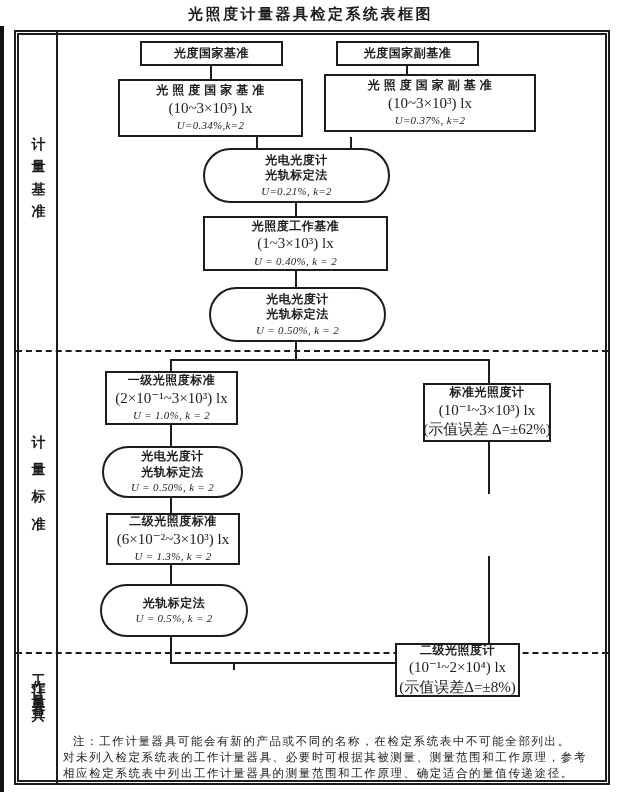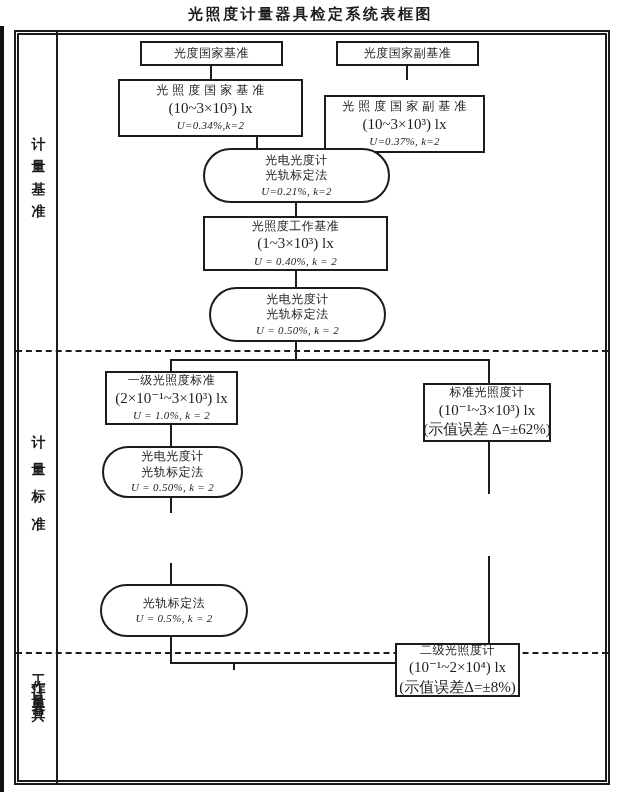--- a/index.html
+++ b/index.html
@@ -24,21 +24,21 @@
     position:absolute; left:29px; writing-mode:vertical-lr; text-orientation:upright;
     font-size:14px; font-weight:700; white-space:nowrap;
   }
   .node {
     position:absolute; box-sizing:border-box; border:2px solid var(--ink); background:var(--paper);
     display:flex; flex-direction:column; align-items:center; justify-content:center;
     text-align:center; z-index:2;
   }
   .stadium { border-radius:30px; }
   .ln { display:block; line-height:1.3; white-space:nowrap; }
-  .cn { font-size:12px; font-weight:400; letter-spacing:0.5px; }
+  .cn { font-size:12px; font-weight:700; letter-spacing:0.5px; }
   .fm { font-size:15px; font-weight:400; }
   .un { font-size:11px; font-style:italic; letter-spacing:0.3px; }
   .vline { position:absolute; width:2px; background:var(--ink); z-index:1; }
   .hline { position:absolute; height:2px; background:var(--ink); z-index:1; }
   .note { position:absolute; left:63px; top:733px; width:542px; font-size:11.5px; letter-spacing:1.6px; }
   .note .nline { display:block; line-height:16px; white-space:nowrap; }
   .note .first { padding-left:10px; }
 </style>
 </head>
 <body>
@@ -83,21 +83,21 @@
   </div>
   <div class="node rect" style="left:336px;top:41px;width:143px;height:25px">
     <span class="ln cn">光度国家副基准</span>
   </div>
 
   <div class="node rect" style="left:118px;top:79px;width:185px;height:58px">
     <span class="ln cn">光 照 度 国 家 基 准</span>
     <span class="ln fm">(10~3×10³) lx</span>
     <span class="ln un">U=0.34%,k=2</span>
   </div>
-  <div class="node rect" style="left:324px;top:95px;width:161px;height:58px">
+  <div class="node rect" style="left:324px;top:74px;width:212px;height:58px">
     <span class="ln cn">光 照 度 国 家 副 基 准</span>
     <span class="ln fm">(10~3×10³) lx</span>
     <span class="ln un">U=0.37%, k=2</span>
   </div>
 
   <div class="node stadium" style="left:203px;top:148px;width:187px;height:55px">
     <span class="ln cn">光电光度计</span>
     <span class="ln cn">光轨标定法</span>
     <span class="ln un">U=0.21%, k=2</span>
   </div>
@@ -125,27 +125,37 @@
     <span class="ln fm">(10⁻¹~3×10³) lx</span>
     <span class="ln fm">(示值误差 Δ=±62%)</span>
   </div>
 
   <div class="node stadium" style="left:102px;top:446px;width:141px;height:52px">
     <span class="ln cn">光电光度计</span>
     <span class="ln cn">光轨标定法</span>
     <span class="ln un">U = 0.50%, k = 2</span>
   </div>
 
+  <div class="node rect" style="left:106px;top:513px;width:134px;height:52px">
+    <span class="ln cn">二级光照度标准</span>
+    <span class="ln fm">(6×10⁻²~3×10³) lx</span>
+    <span class="ln un">U = 1.3%, k = 2</span>
+  </div>
 
   <div class="node stadium" style="left:100px;top:584px;width:148px;height:53px">
     <span class="ln cn">光轨标定法</span>
     <span class="ln un">U = 0.5%, k = 2</span>
   </div>
 
 
 
   <div class="node rect" style="left:395px;top:643px;width:125px;height:54px">
     <span class="ln cn">二级光照度计</span>
     <span class="ln fm">(10⁻¹~2×10⁴) lx</span>
     <span class="ln fm">(示值误差Δ=±8%)</span>
   </div>
 
+  <div class="note">
+    <span class="nline first">注：工作计量器具可能会有新的产品或不同的名称，在检定系统表中不可能全部列出。</span>
+    <span class="nline">对未列入检定系统表的工作计量器具、必要时可根据其被测量、测量范围和工作原理，参考</span>
+    <span class="nline">相应检定系统表中列出工作计量器具的测量范围和工作原理、确定适合的量值传递途径。</span>
+  </div>
 </div>
 
 </body></html>

